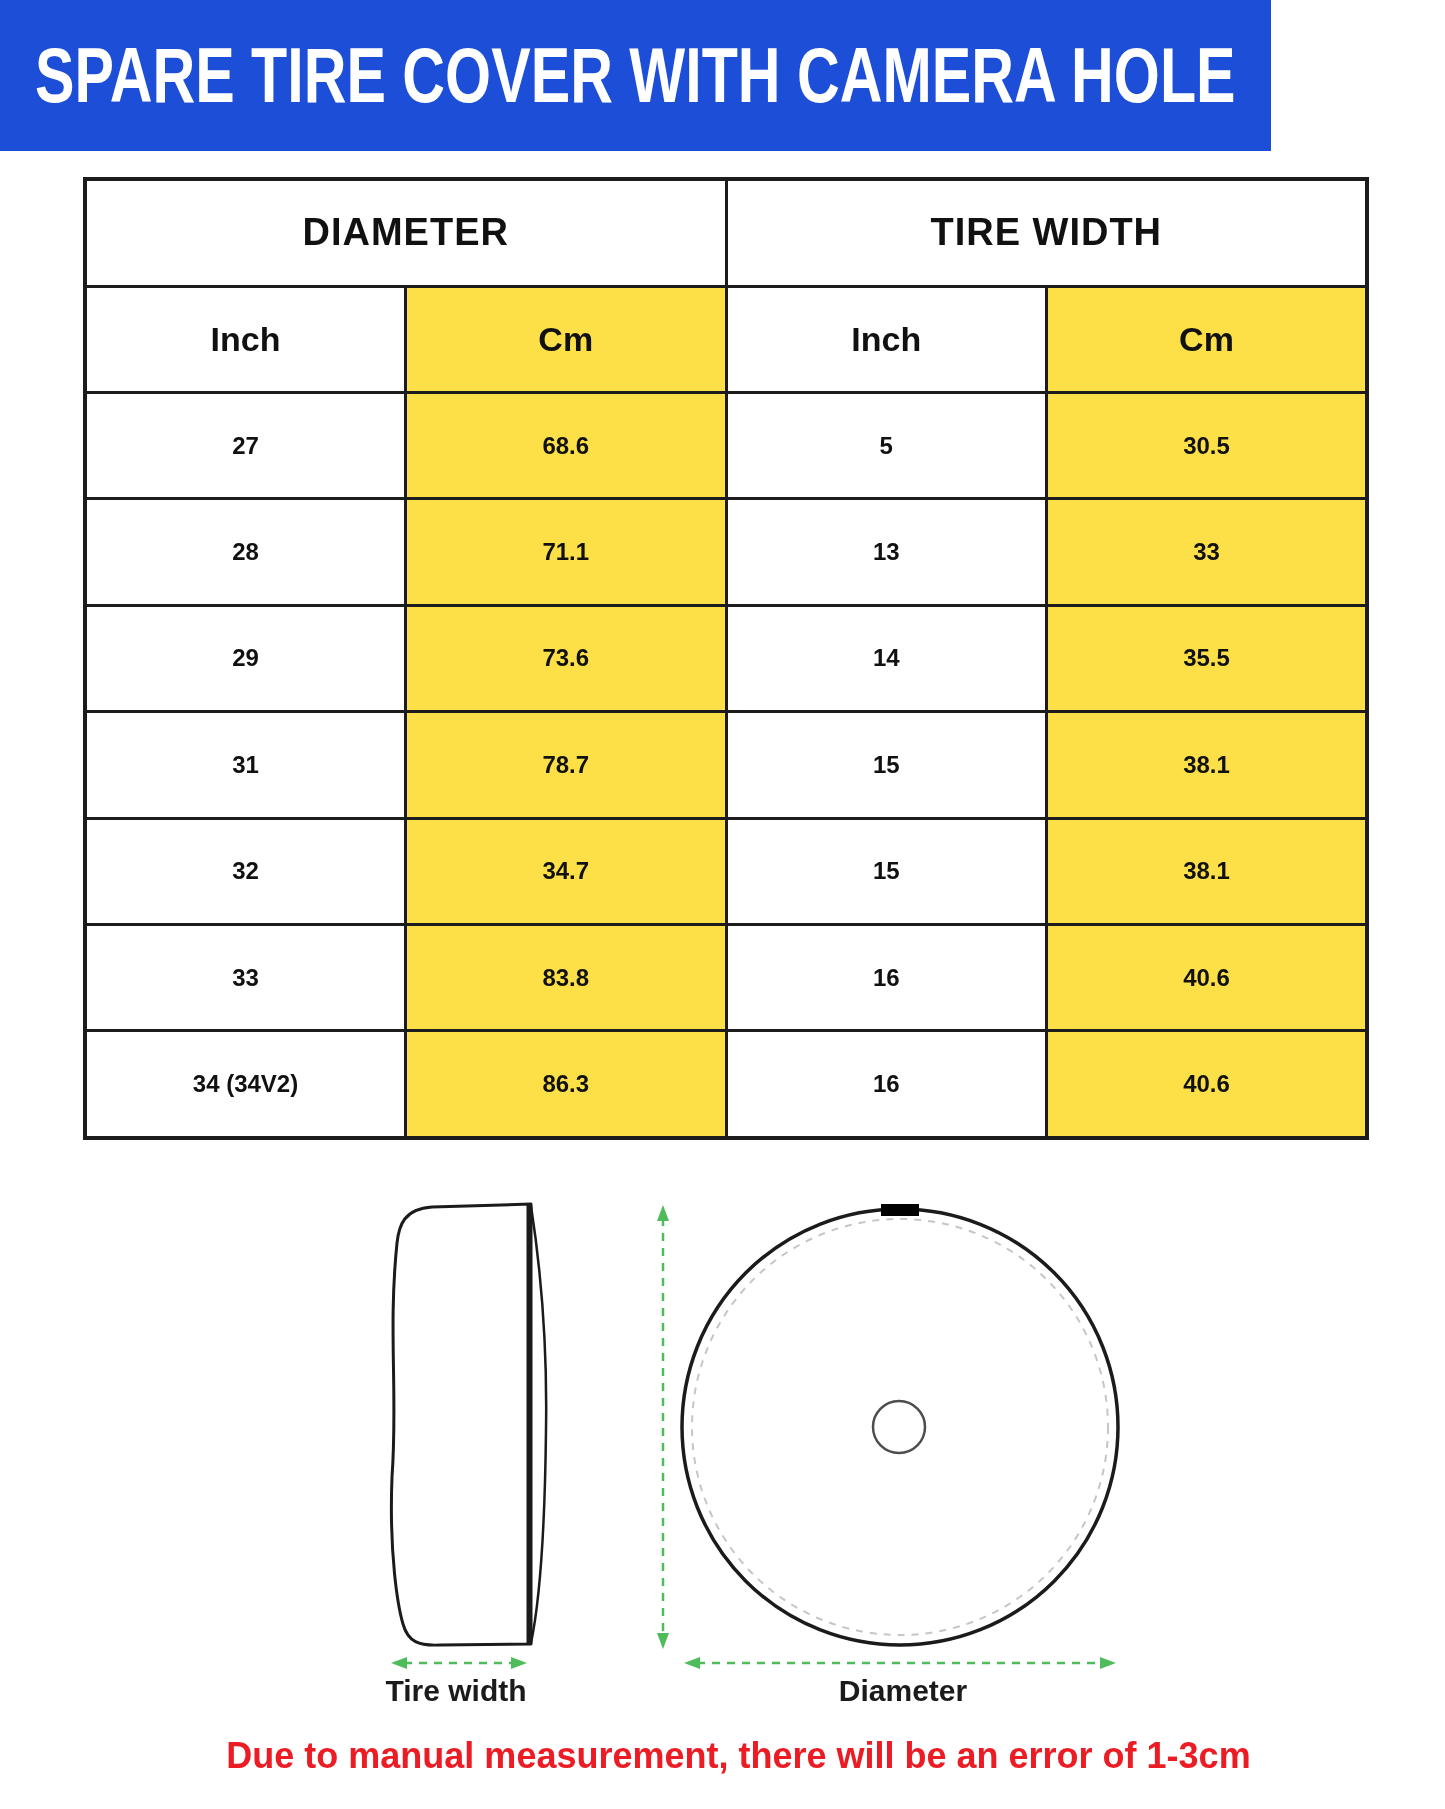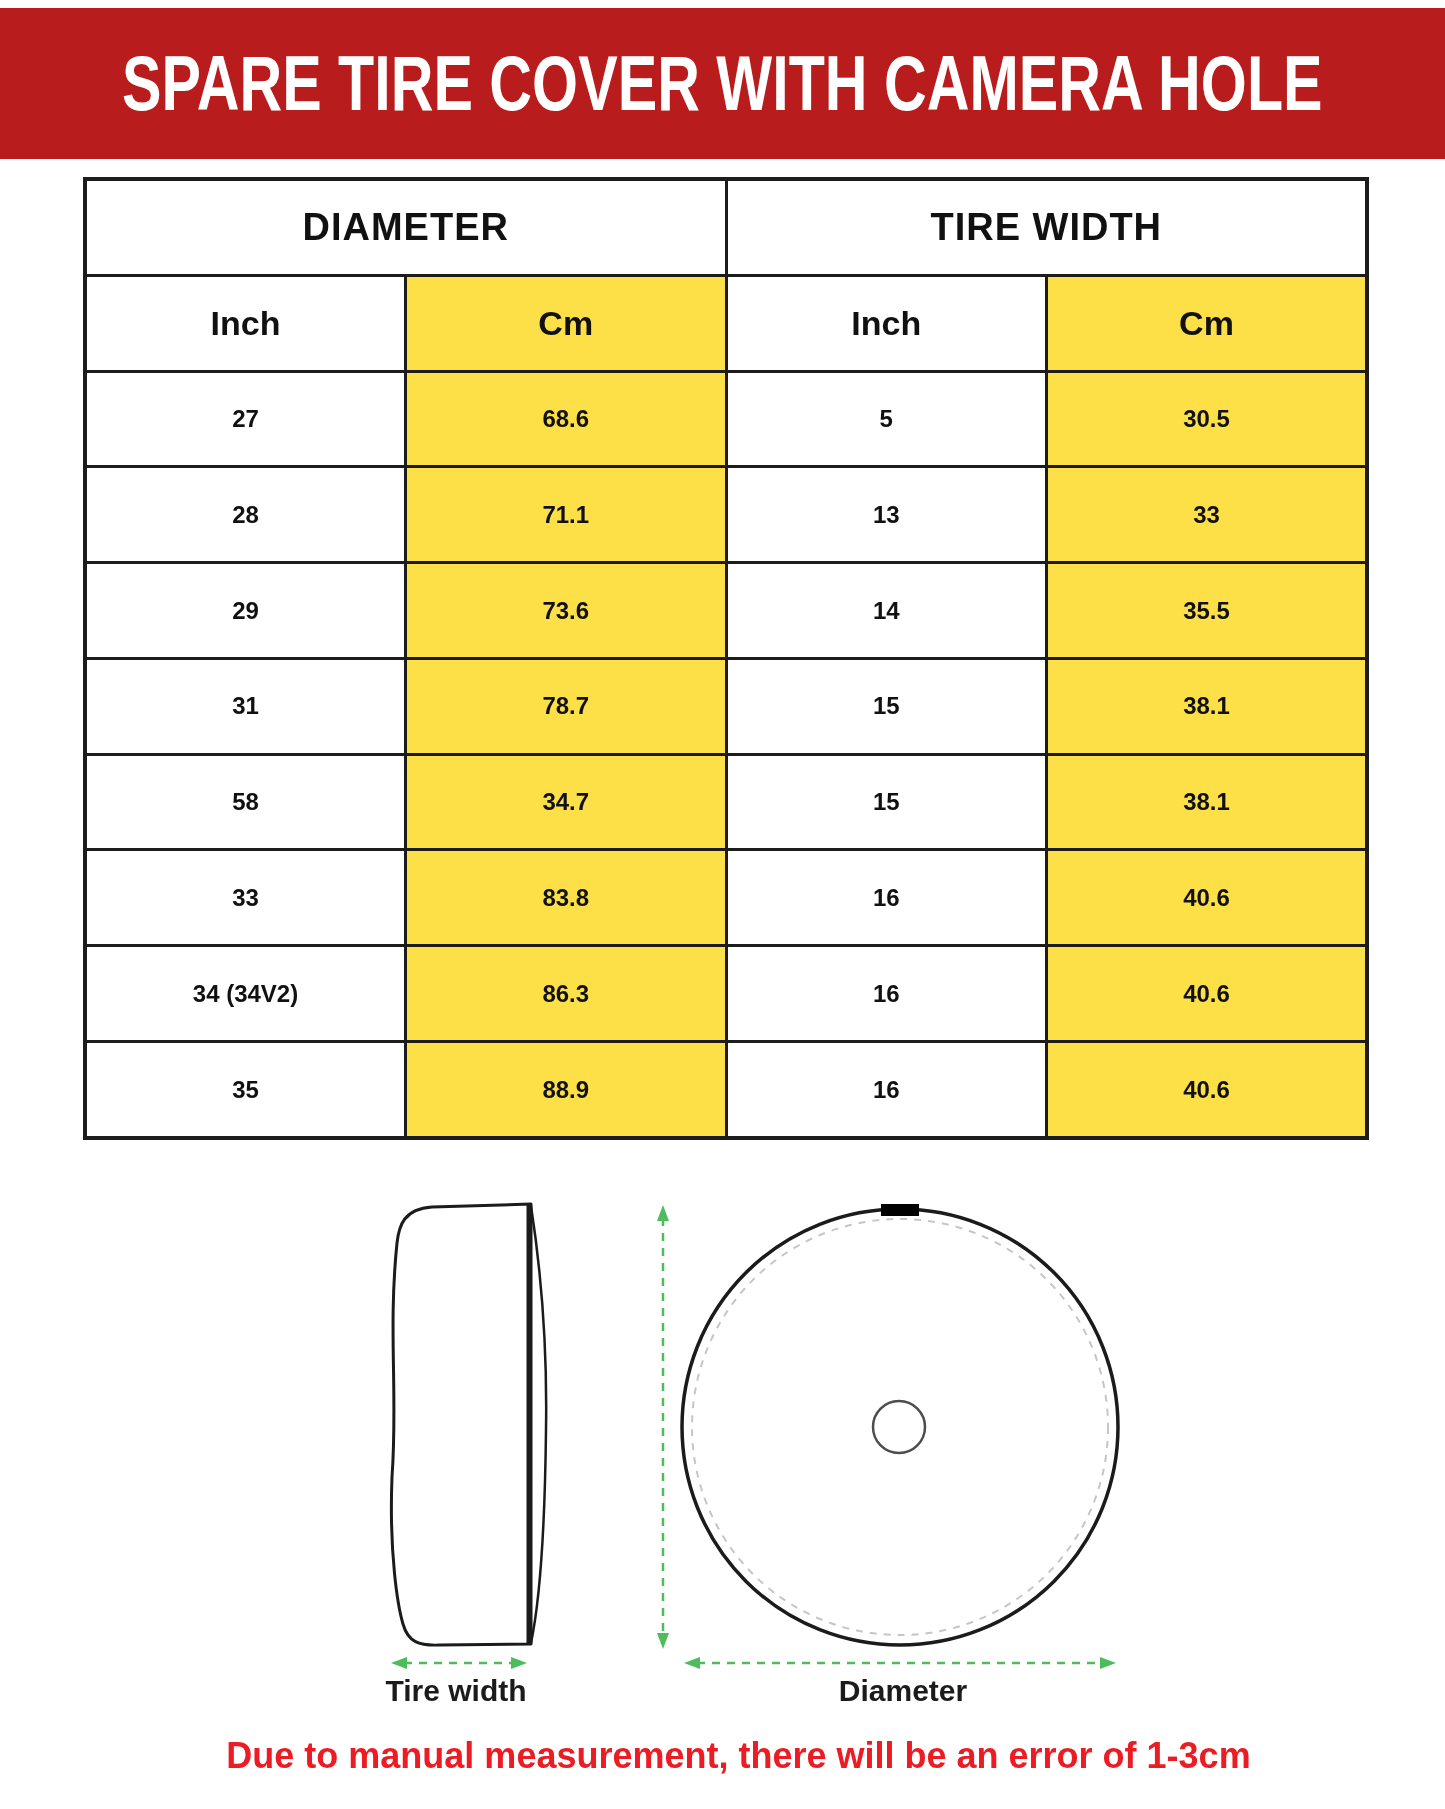--- a/index.html
+++ b/index.html
@@ -1,20 +1,20 @@
 <!DOCTYPE html>
 <html><head>
 <meta charset="utf-8">
 <style>
   html,body{margin:0;padding:0;}
   body{font-family:"Liberation Sans","DejaVu Sans",sans-serif;background:#ffffff;}
   #page{position:relative;width:1445px;height:1809px;background:#ffffff;overflow:hidden;}
 
   
-  .banner{position:absolute;left:0;top:8px;width:1445px;height:151px;background:#b91c1c;
+  .banner{position:absolute;left:0;top:0;width:1271px;height:151px;background:#1d4ed8;
           display:flex;align-items:center;justify-content:center;overflow:hidden;}
   .banner-title{color:#ffffff;font-size:74px;font-weight:bold;white-space:nowrap;
                 display:inline-block;transform:scale(0.80,1.04);transform-origin:center center;
                 letter-spacing:0px;}
 
   
   table.size-table{position:absolute;left:83px;top:177px;width:1286px;height:963px;
                    border-collapse:collapse;table-layout:fixed;background:#ffffff;
                    border:4px solid #1c1c1c;}
   table.size-table td{border:3px solid #1c1c1c;text-align:center;vertical-align:middle;
@@ -80,40 +80,34 @@
         <td>14</td>
         <td class="cm">35.5</td>
       </tr>
       <tr class="data-row">
         <td>31</td>
         <td class="cm">78.7</td>
         <td>15</td>
         <td class="cm">38.1</td>
       </tr>
       <tr class="data-row">
-        <td>58</td>
+        <td>32</td>
         <td class="cm">34.7</td>
         <td>15</td>
         <td class="cm">38.1</td>
       </tr>
       <tr class="data-row">
         <td>33</td>
         <td class="cm">83.8</td>
         <td>16</td>
         <td class="cm">40.6</td>
       </tr>
       <tr class="data-row">
         <td>34 (34V2)</td>
         <td class="cm">86.3</td>
-        <td>16</td>
-        <td class="cm">40.6</td>
-      </tr>
-      <tr class="data-row">
-        <td>35</td>
-        <td class="cm">88.9</td>
         <td>16</td>
         <td class="cm">40.6</td>
       </tr>
     </tbody>
   </table>
 
   <svg class="diagram-svg" viewBox="0 0 1445 530">
 
     <path d="M 531,26 C 544,110 547,190 546,250 C 545,340 540,420 531,463" fill="#ffffff" stroke="#1b1b1b" stroke-width="2.5"></path>
 

